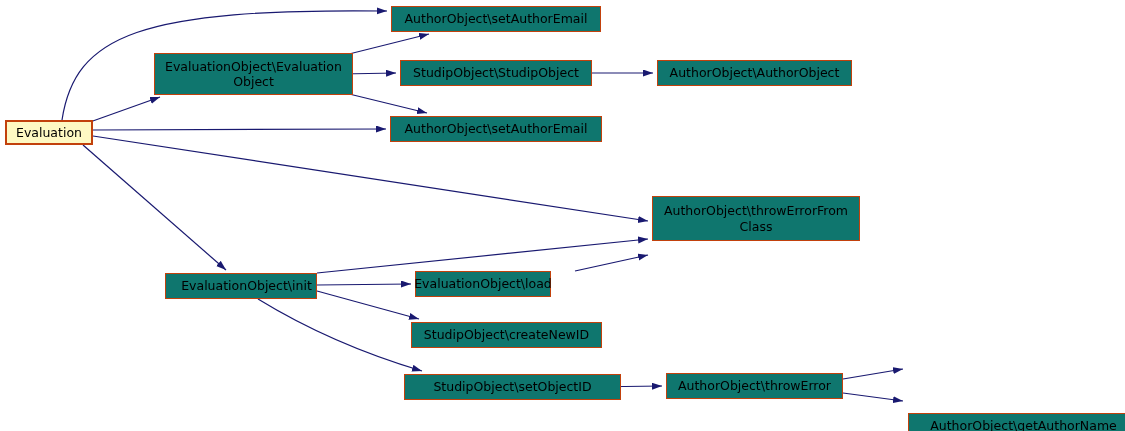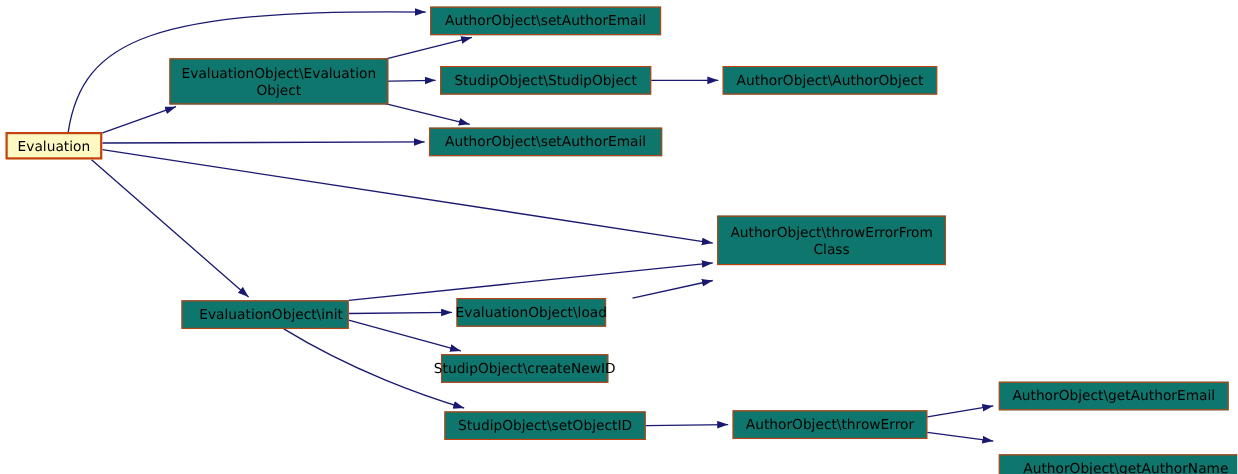--- a/index.html
+++ b/index.html
@@ -60,23 +60,22 @@
 
   <div class="node" style="left:390px; top:116px; width:212px; height:26px;">AuthorObject\setAuthorEmail</div>
 
   <div class="node" style="left:652px; top:196px; width:208px; height:45px;">AuthorObject\throwErrorFrom
 Class</div>
 
   <div class="node" style="left:165px; top:273px; width:152px; height:26px;padding-left:11px;">EvaluationObject\init</div>
 
   <div class="node" style="left:415px; top:271px; width:136px; height:26px;">EvaluationObject\load</div>
 
-  <div class="node" style="left:401px; top:322px; width:152px; height:26px;">StudipObject\createNewID</div>
+  <div class="node" style="left:411px; top:322px; width:191px; height:26px;">StudipObject\createNewID</div>
 
-  <div class="node" style="left:404px; top:374px; width:183px; height:26px;">StudipObject\setObjectID</div>
+  <div class="node" style="left:404px; top:374px; width:217px; height:26px;">StudipObject\setObjectID</div>
 
   <div class="node" style="left:666px; top:373px; width:177px; height:26px;">AuthorObject\throwError</div>
 
-  <div class="node" style="left:908px; top:347px; width:209px; height:26px;">AuthorObject\getAuthorEmail</div>
 
   <div class="node" style="left:908px; top:399px; width:231px; height:26px;margin-top:14px;">AuthorObject\getAuthorName</div>
 
 </div>
 
 </body></html>

